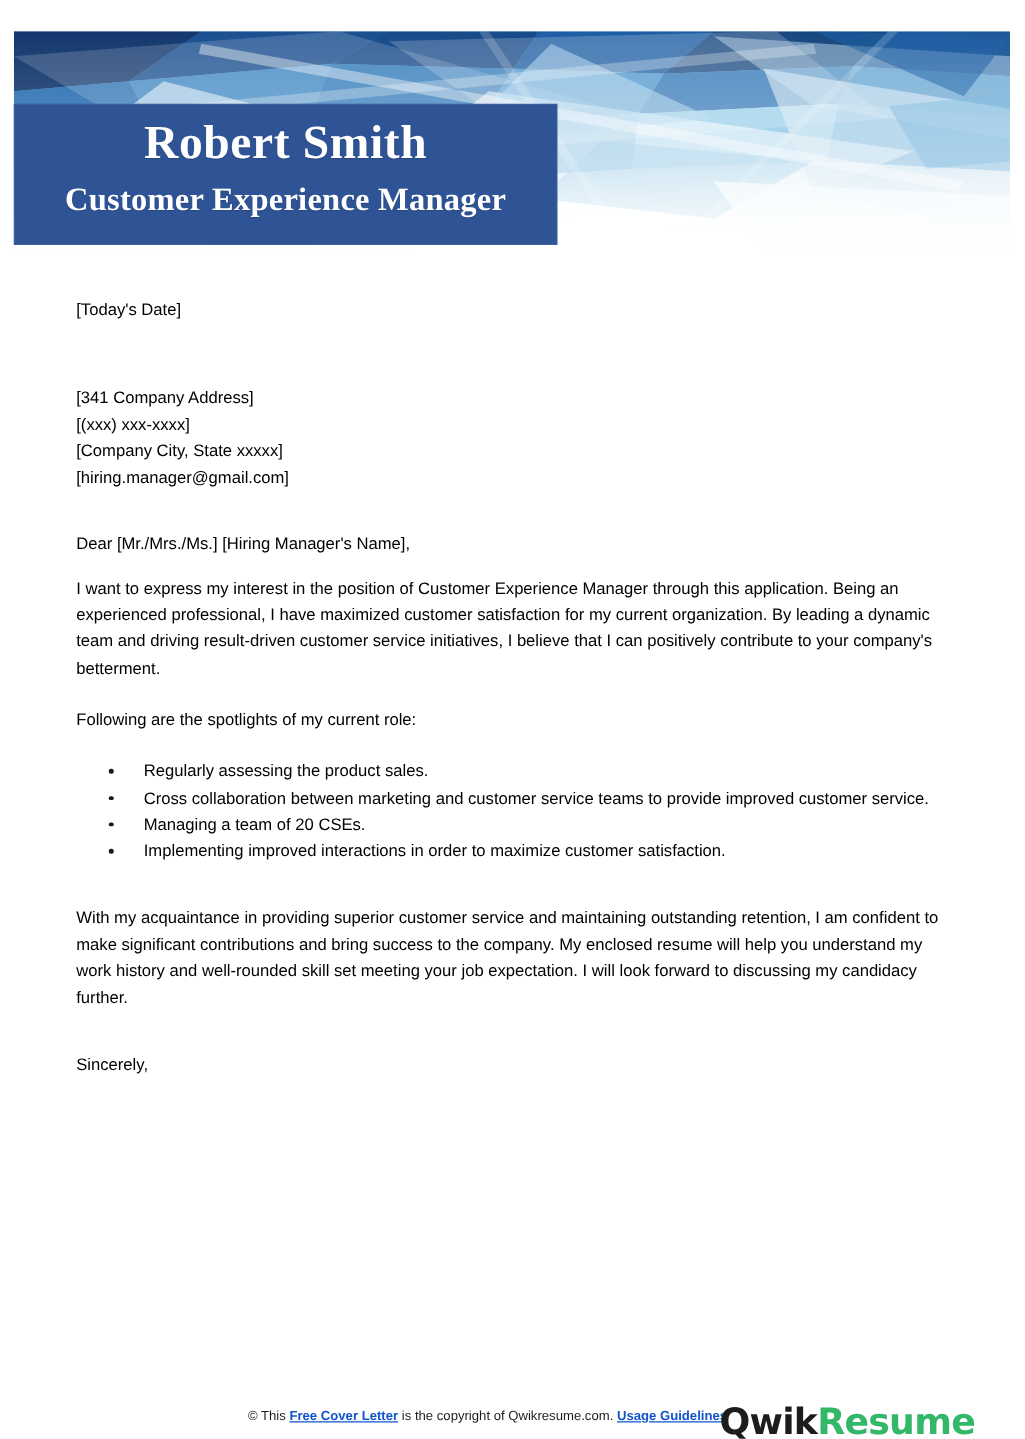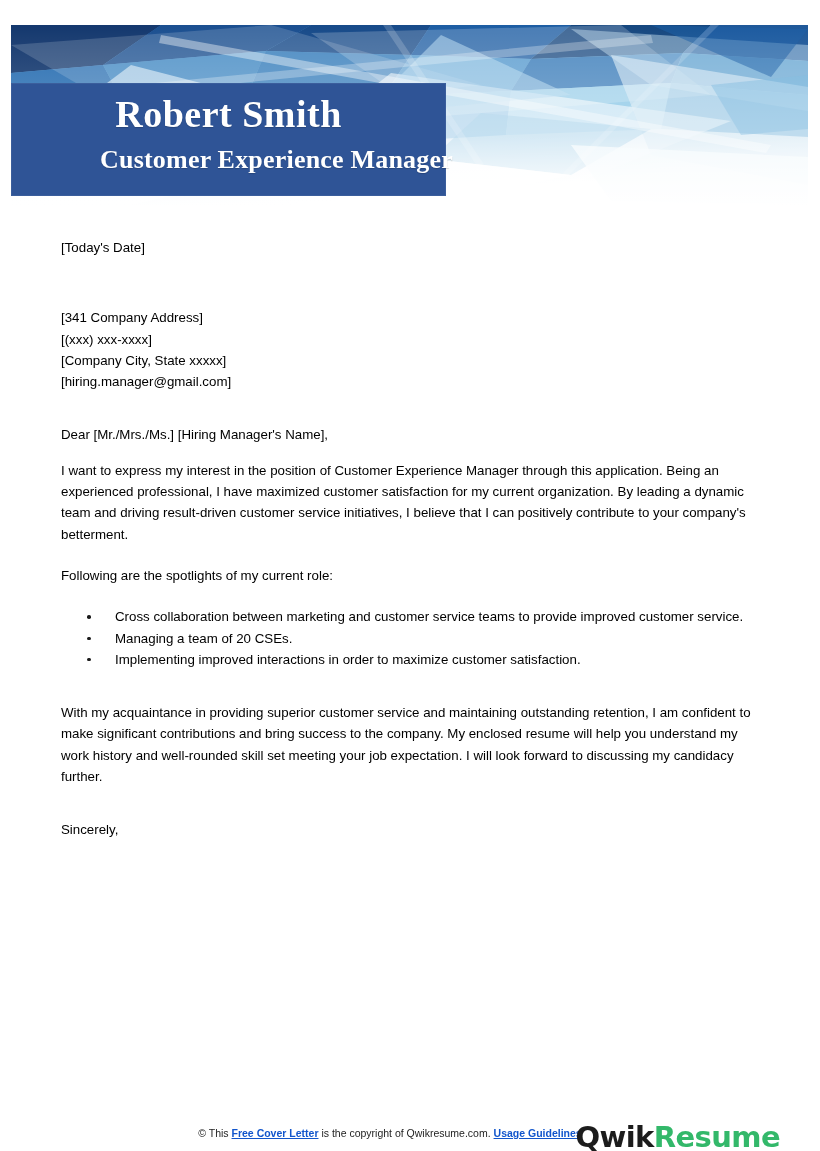--- a/index.html
+++ b/index.html
@@ -71,21 +71,20 @@
     top: 60px;
     width: 435px;
     text-align: center;
     color: #ffffff;
     font-family: "Liberation Serif", serif;
     font-weight: bold;
     font-size: 26px;
     line-height: 34px;
     letter-spacing: 0.2px;
     text-shadow: 0 1px 1px rgba(0,0,0,0.18);
-    margin-left: 48px;
   }
 
   
   .letter {
     position: absolute;
     left: 61px;
     top: 222px;
     width: 692px;
     color: #010101;
     font-size: 13.3px;
@@ -260,20 +259,21 @@
 
     <div class="para">I want to express my interest in the position of Customer Experience Manager through this application. Being an experienced professional, I have maximized customer satisfaction for my current organization. By leading a dynamic team and driving result-driven customer service initiatives, I believe that I can positively contribute to your company's betterment.</div>
 
     <div class="gap-sm"></div>
 
     <div class="para">Following are the spotlights of my current role:</div>
 
     <div class="gap-sm"></div>
 
     <ul class="spotlights">
+      <li><span class="bullet"></span><span>Regularly assessing the product sales.</span></li>
       <li><span class="bullet"></span><span>Cross collaboration between marketing and customer service teams to provide improved customer service.</span></li>
       <li><span class="bullet"></span><span>Managing a team of 20 CSEs.</span></li>
       <li><span class="bullet"></span><span>Implementing improved interactions in order to maximize customer satisfaction.</span></li>
     </ul>
 
     <div class="gap-md"></div>
 
     <div class="para">With my acquaintance in providing superior customer service and maintaining outstanding retention, I am confident to make significant contributions and bring success to the company. My enclosed resume will help you understand my work history and well-rounded skill set meeting your job expectation. I will look forward to discussing my candidacy further.</div>
 
     <div class="gap-md"></div>

